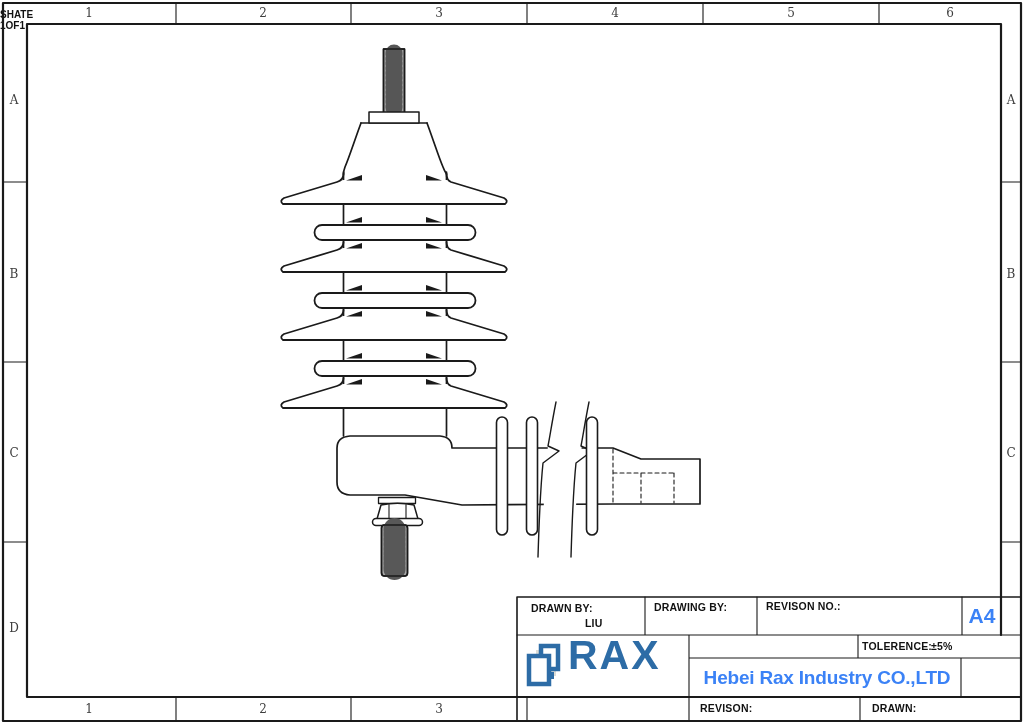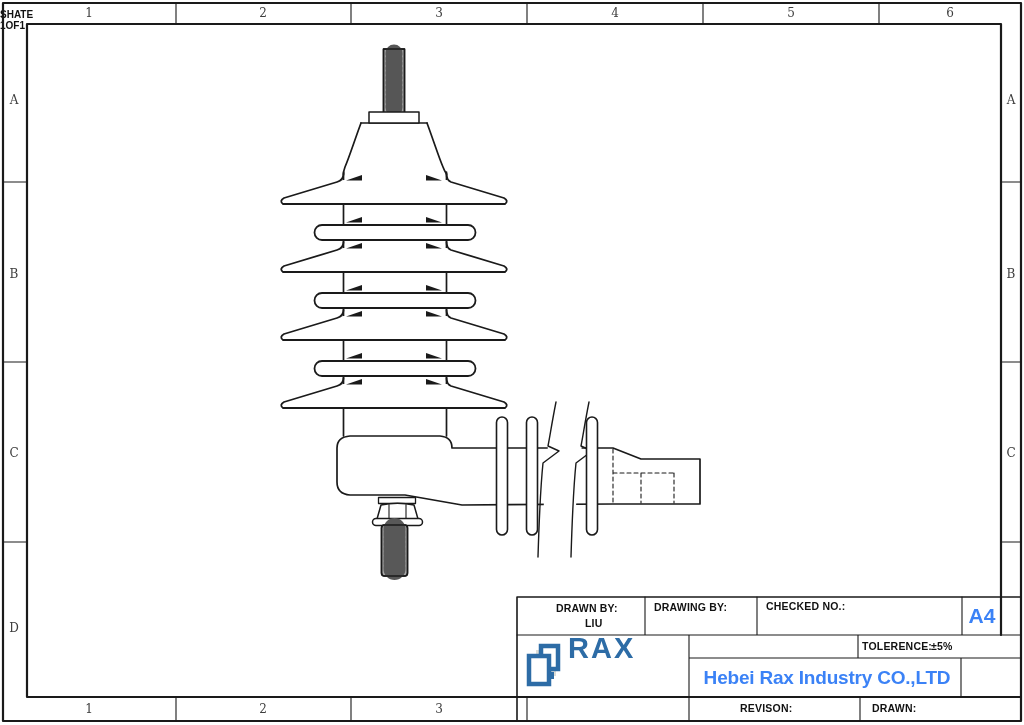--- a/index.html
+++ b/index.html
@@ -11,21 +11,21 @@
   .tb{position:absolute;font-size:10.5px;font-weight:bold;color:#111;
       letter-spacing:.2px;white-space:nowrap;}
   .tb-big{position:absolute;font-weight:bold;color:#3b82f6;white-space:nowrap;}
   #paper-size{left:962px;top:597px;width:40px;height:38px;display:flex;
       align-items:center;justify-content:center;font-size:21px;font-weight:600;}
   #company-name{left:689px;top:658px;width:276px;height:39px;display:flex;
       align-items:center;justify-content:center;font-size:19px;letter-spacing:-0.2px;}
   #sheet-label{left:961px;top:658px;width:60px;height:39px;display:flex;
       align-items:center;justify-content:center;font-size:10px;font-weight:bold;}
   #logo{position:absolute;left:524px;top:640px;width:160px;height:54px;}
-  #logo-text{position:absolute;left:44px;top:-8px;font-size:29px;font-weight:bold;
+  #logo-text{position:absolute;left:44px;top:-8px;font-size:41px;font-weight:bold;
       color:#2d6ca6;letter-spacing:2px;font-family:"Liberation Sans",sans-serif;}
   #logo-icon{position:absolute;left:0;top:2px;}
 </style>
 </head>
 <body>
 
 <div id="page">
 
   <svg id="linework" viewBox="0 0 1024 725" xmlns="http://www.w3.org/2000/svg">
     <g stroke="#1a1a1a" fill="none" stroke-linejoin="round" stroke-linecap="round">
@@ -132,30 +132,30 @@
   <span class="zone" style="left:439px;top:709px">3</span>
   <span class="zone" style="left:14px;top:100px">A</span>
   <span class="zone" style="left:14px;top:274px">B</span>
   <span class="zone" style="left:14px;top:453px">C</span>
   <span class="zone" style="left:14px;top:628px">D</span>
   <span class="zone" style="left:1011px;top:100px">A</span>
   <span class="zone" style="left:1011px;top:274px">B</span>
   <span class="zone" style="left:1011px;top:453px">C</span>
 
   <div>
-    <span class="tb" style="left:556px;top:602px">DRAWN BY:</span>
+    <span class="tb" style="left:531px;top:602px">DRAWN BY:</span>
     <span class="tb" style="left:585px;top:617px">LIU</span>
     <span class="tb" style="left:654px;top:601px">DRAWING BY:</span>
-    <span class="tb" style="left:766px;top:600px">CHECKED NO.:</span>
+    <span class="tb" style="left:766px;top:600px">REVISON NO.:</span>
     <div class="tb-big" id="paper-size">A4</div>
     <span class="tb" style="left:862px;top:640px">TOLERENCE:</span>
     <span class="tb" style="left:931px;top:640px">±5%</span>
     <div class="tb-big" id="company-name">Hebei Rax Industry CO.,LTD</div>
     <div id="sheet-label">SHATE 1OF1</div>
-    <span class="tb" style="left:740px;top:702px">REVISON:</span>
+    <span class="tb" style="left:700px;top:702px">REVISON:</span>
     <span class="tb" style="left:872px;top:702px">DRAWN:</span>
 
     <div id="logo">
       <svg id="logo-icon" width="40" height="50" viewBox="0 0 40 50">
         <rect x="12" y="8" width="20" height="26" fill="#dcdcd6"></rect>
         <rect x="17" y="4" width="17" height="23" fill="#fff" stroke="#2d6ca6" stroke-width="4.5"></rect>
         <rect x="5" y="14" width="20" height="28" fill="#fff" stroke="#2d6ca6" stroke-width="4.5"></rect>
         <rect x="23" y="30" width="7" height="7" fill="#2d6ca6"></rect>
       </svg>
       <span id="logo-text">RAX</span>

